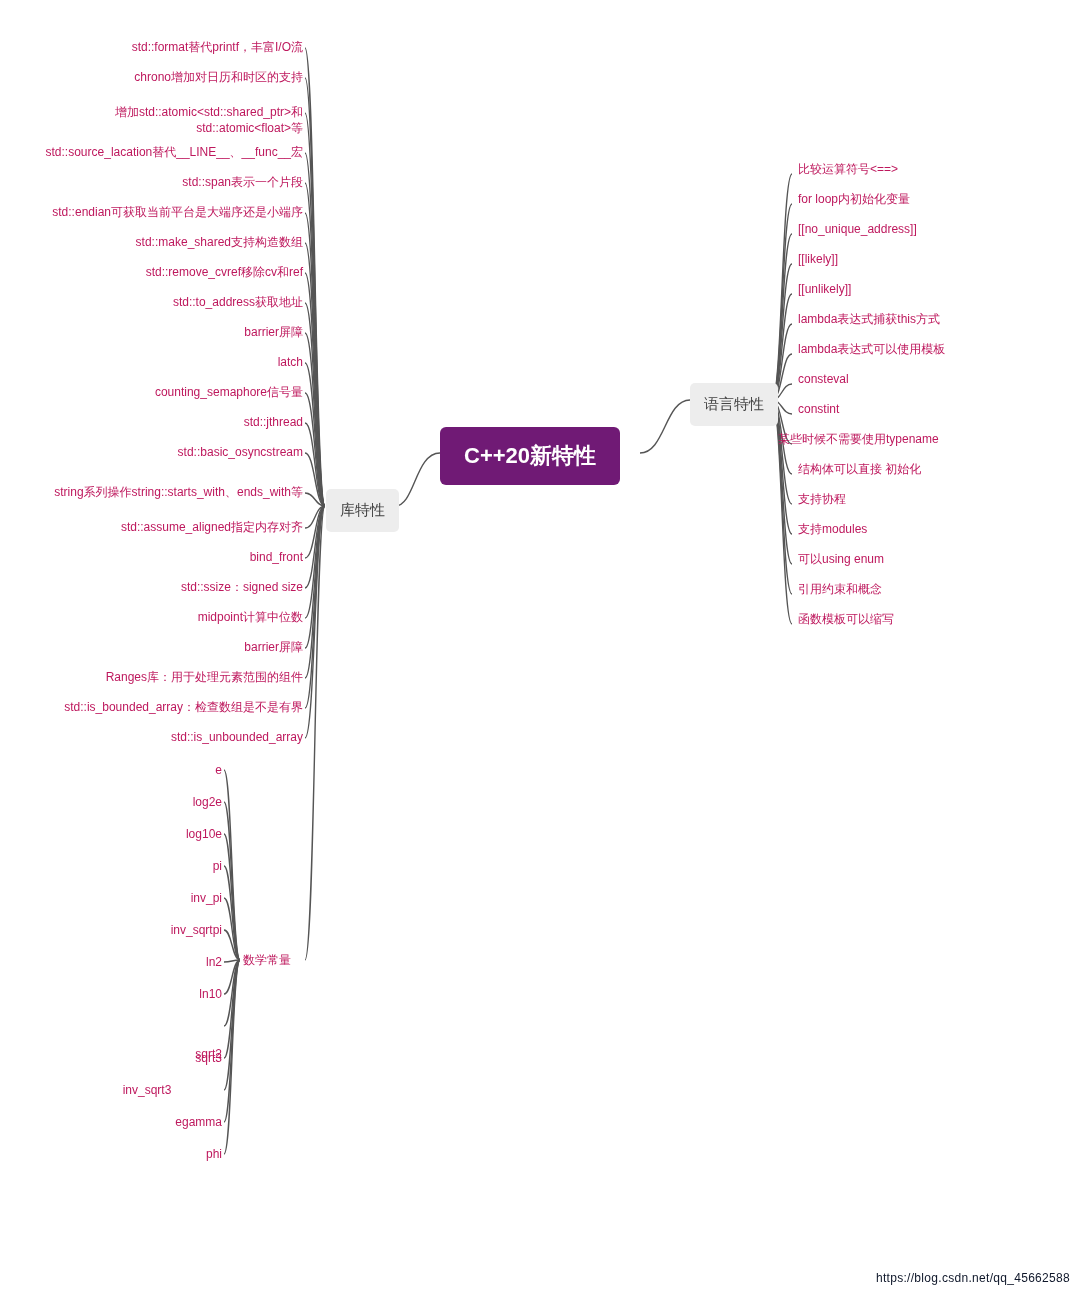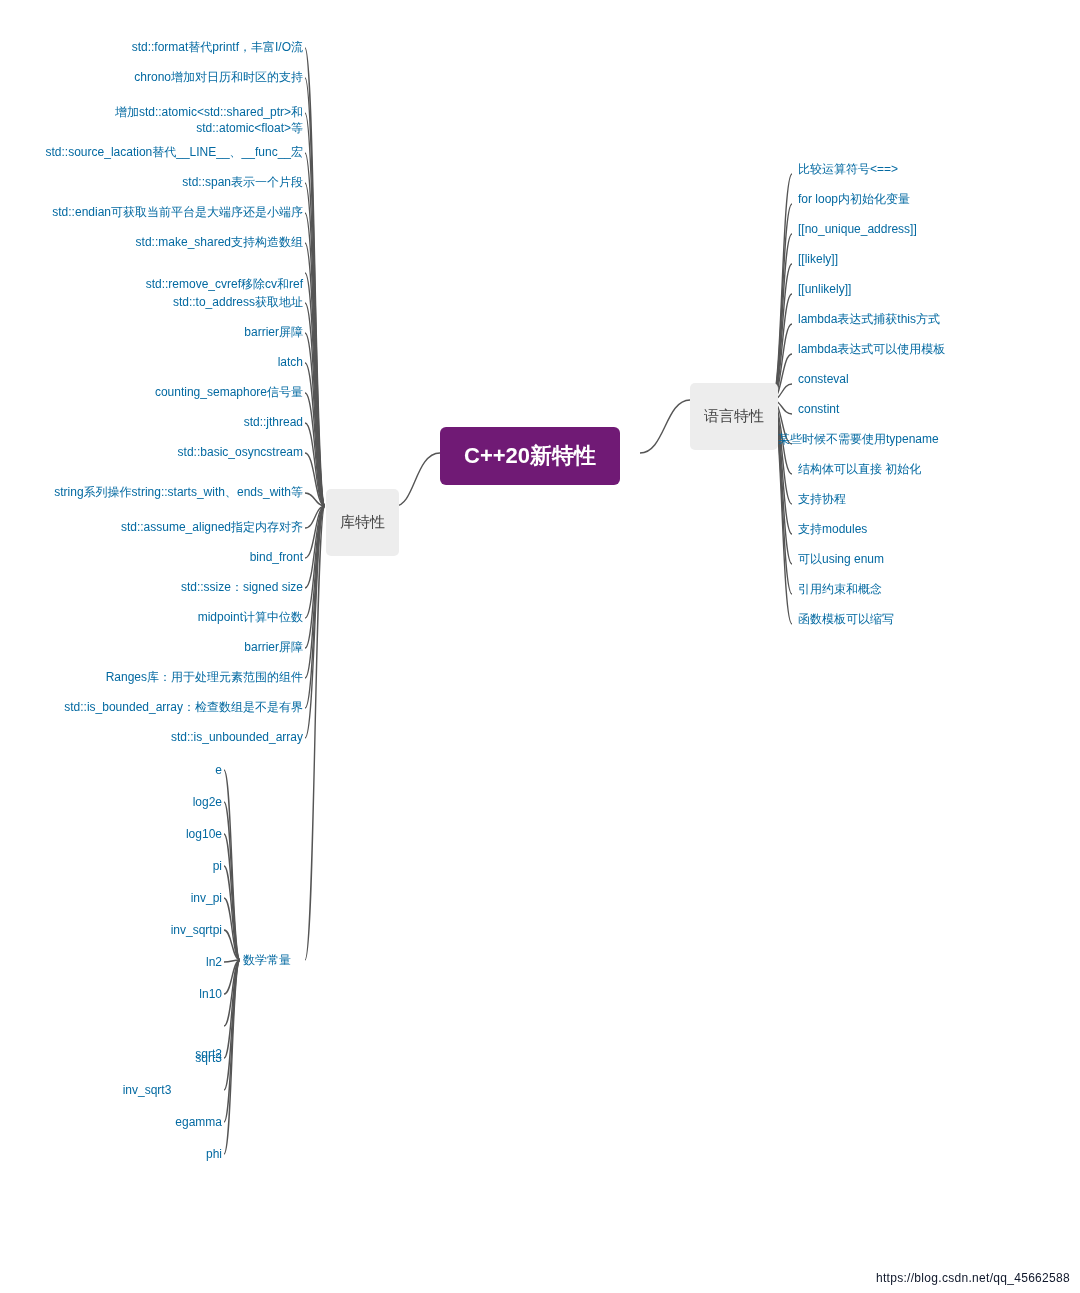--- a/index.html
+++ b/index.html
@@ -36,27 +36,27 @@
     padding: 14px 24px;
     border-radius: 6px;
     white-space: nowrap;
   }
   .branch-node {
     position: absolute;
     background: #ededed;
     color: #444;
     font-size: 15px;
     font-weight: 500;
-    padding: 24px 14px;
+    padding: 12px 14px;
     border-radius: 5px;
     white-space: nowrap;
   }
   .leaf {
     position: absolute;
-    color: #0369a1;
+    color: #be185d;
     font-size: 12px;
     line-height: 1.3;
     white-space: normal;
   }
   .leaf.right-leaf { text-align: left; }
   .leaf.left-leaf  { text-align: right; }
   .watermark {
     position: absolute;
     right: 10px;
     bottom: 8px;
@@ -170,21 +170,21 @@
     </div>
 
 <div id="left-leaves">
       <div class="leaf left-leaf" style="right: 777px; top: 40px; width: 280px;">std::format替代printf，丰富I/O流</div>
       <div class="leaf left-leaf" style="right: 777px; top: 70px; width: 280px;">chrono增加对日历和时区的支持</div>
       <div class="leaf left-leaf" style="right: 777px; top: 105px; width: 280px;">增加std::atomic&lt;std::shared_ptr&gt;和std::atomic&lt;float&gt;等</div>
       <div class="leaf left-leaf" style="right: 777px; top: 145px; width: 280px;">std::source_lacation替代__LINE__、__func__宏</div>
       <div class="leaf left-leaf" style="right: 777px; top: 175px; width: 280px;">std::span表示一个片段</div>
       <div class="leaf left-leaf" style="right: 777px; top: 205px; width: 280px;">std::endian可获取当前平台是大端序还是小端序</div>
       <div class="leaf left-leaf" style="right: 777px; top: 235px; width: 280px;">std::make_shared支持构造数组</div>
-      <div class="leaf left-leaf" style="right: 777px; top: 265px; width: 280px; margin-top: 12px;">std::remove_cvref移除cv和ref</div>
+      <div class="leaf left-leaf" style="right: 777px; top: 265px; width: 280px;">std::remove_cvref移除cv和ref</div>
       <div class="leaf left-leaf" style="right: 777px; top: 295px; width: 280px;">std::to_address获取地址</div>
       <div class="leaf left-leaf" style="right: 777px; top: 325px; width: 280px;">barrier屏障</div>
       <div class="leaf left-leaf" style="right: 777px; top: 355px; width: 280px;">latch</div>
       <div class="leaf left-leaf" style="right: 777px; top: 385px; width: 280px;">counting_semaphore信号量</div>
       <div class="leaf left-leaf" style="right: 777px; top: 415px; width: 280px;">std::jthread</div>
       <div class="leaf left-leaf" style="right: 777px; top: 445px; width: 280px;">std::basic_osyncstream</div>
       <div class="leaf left-leaf" style="right: 777px; top: 485px; width: 280px;">string系列操作string::starts_with、ends_with等</div>
       <div class="leaf left-leaf" style="right: 777px; top: 520px; width: 280px;">std::assume_aligned指定内存对齐</div>
       <div class="leaf left-leaf" style="right: 777px; top: 550px; width: 280px;">bind_front</div>
       <div class="leaf left-leaf" style="right: 777px; top: 580px; width: 280px;">std::ssize：signed size</div>

